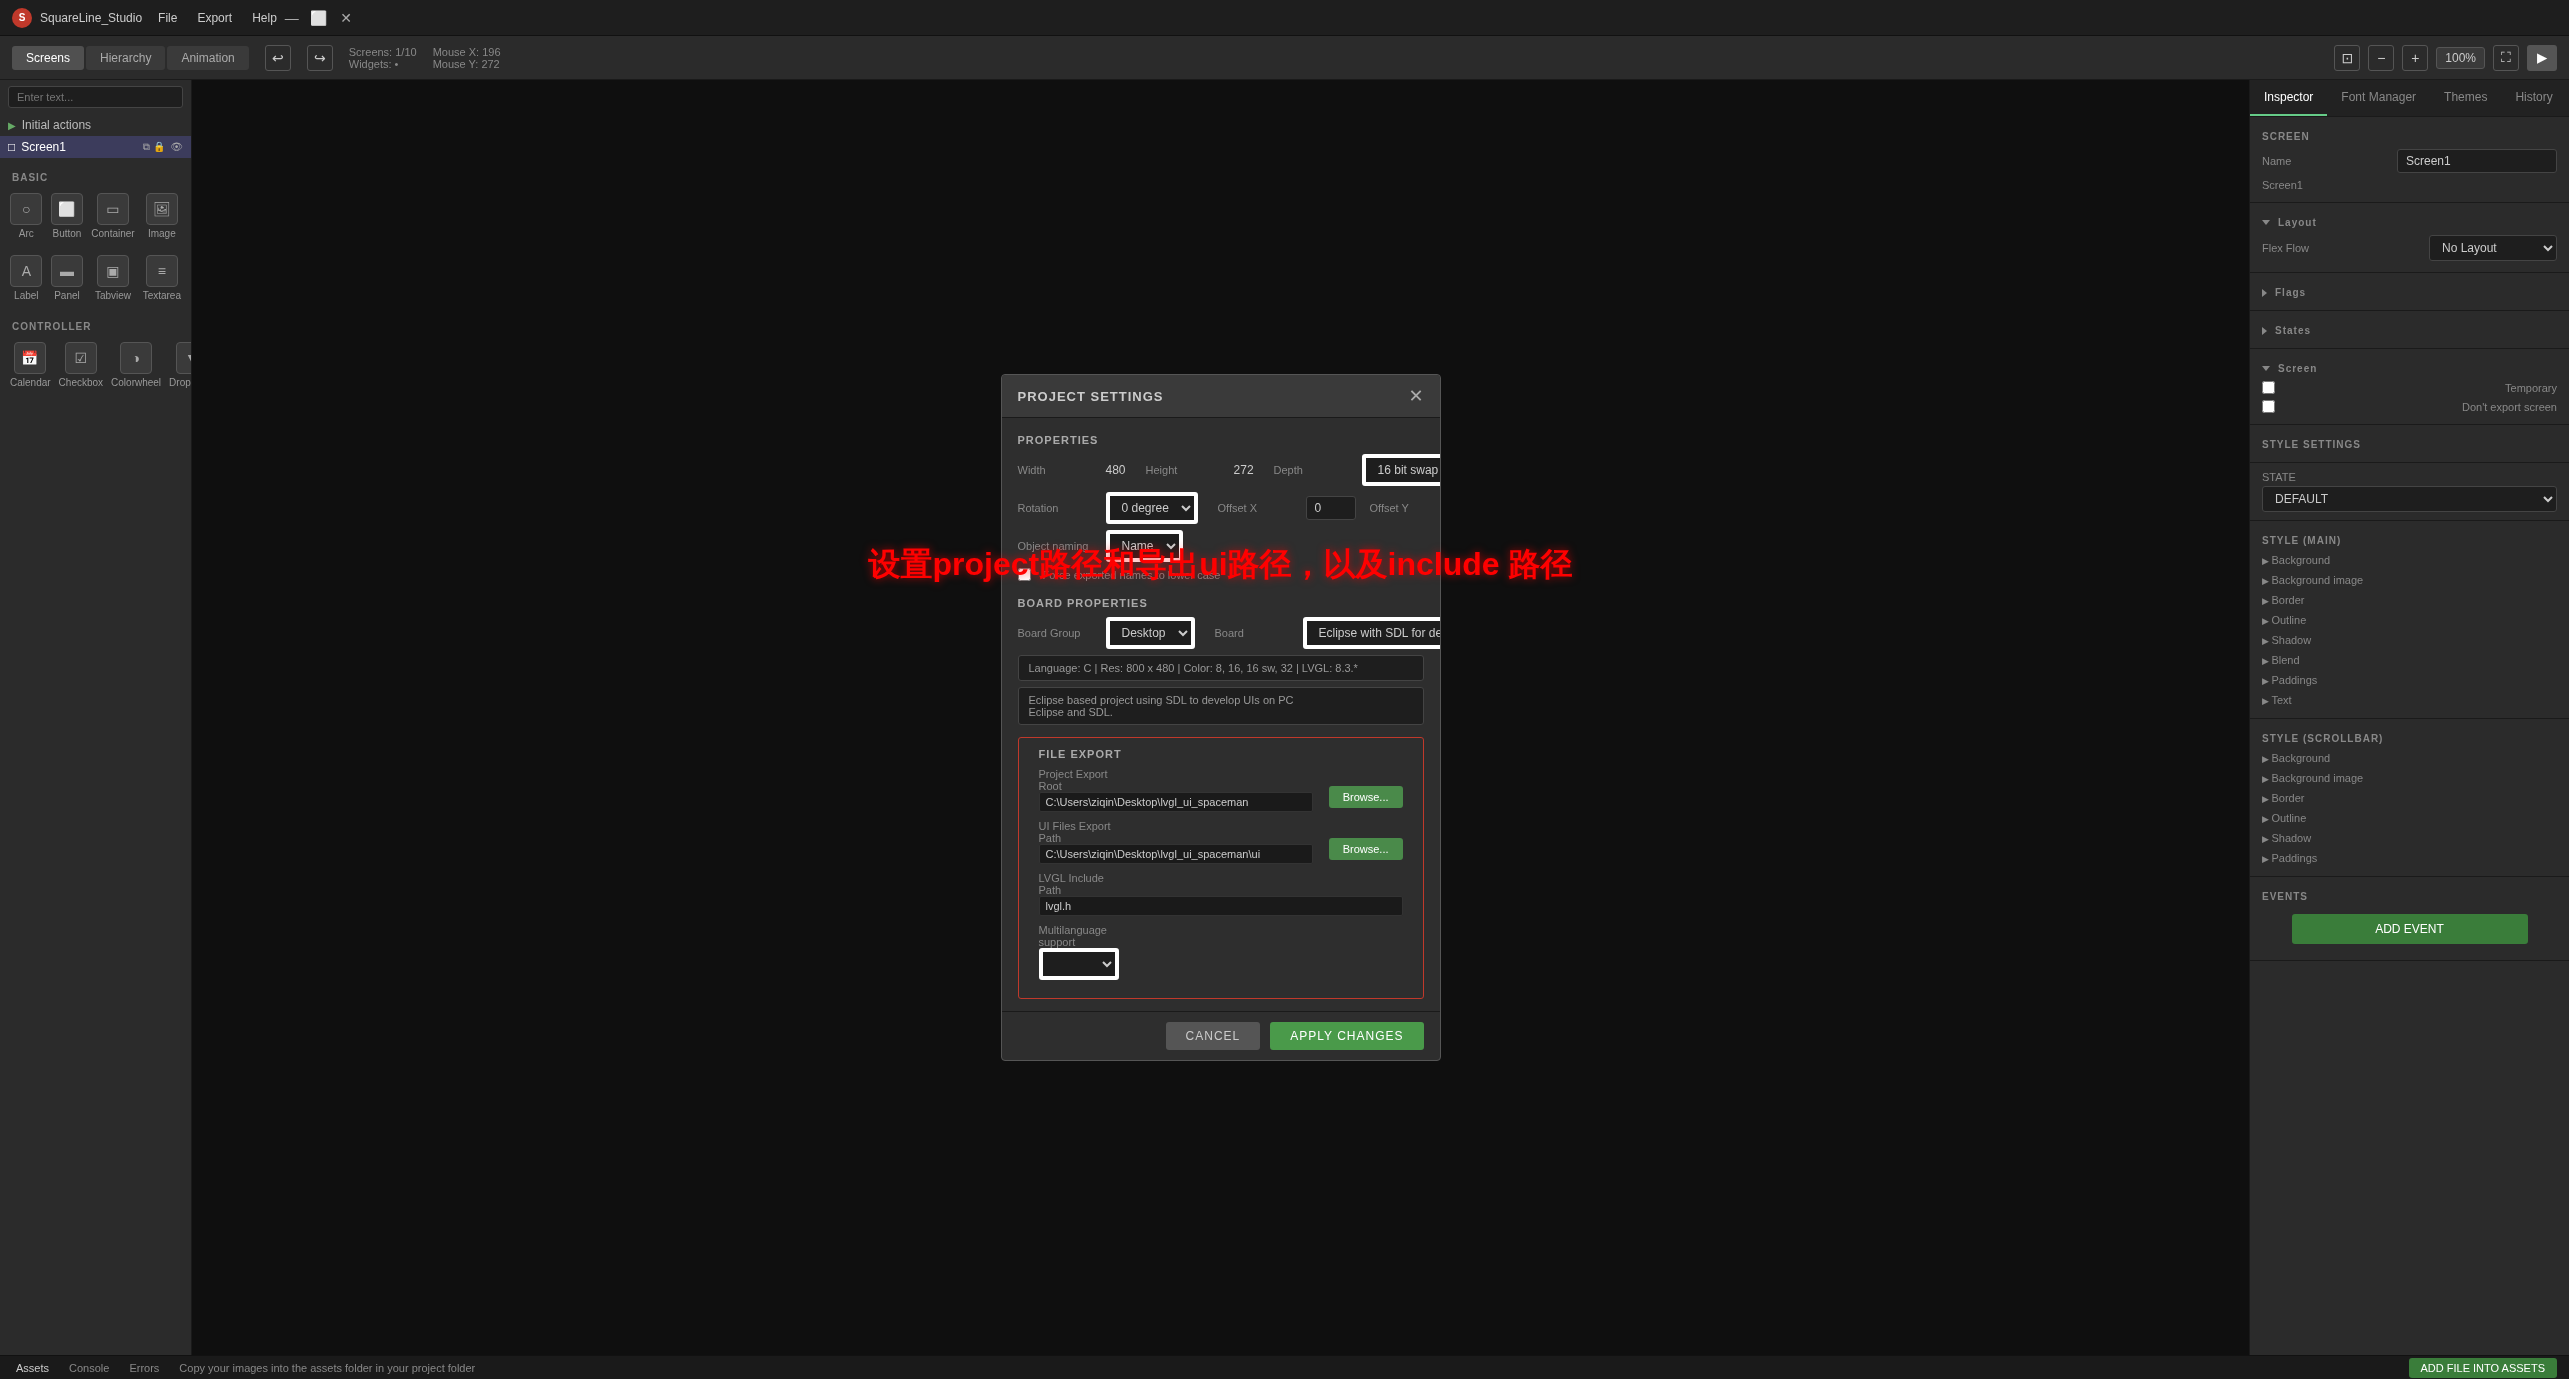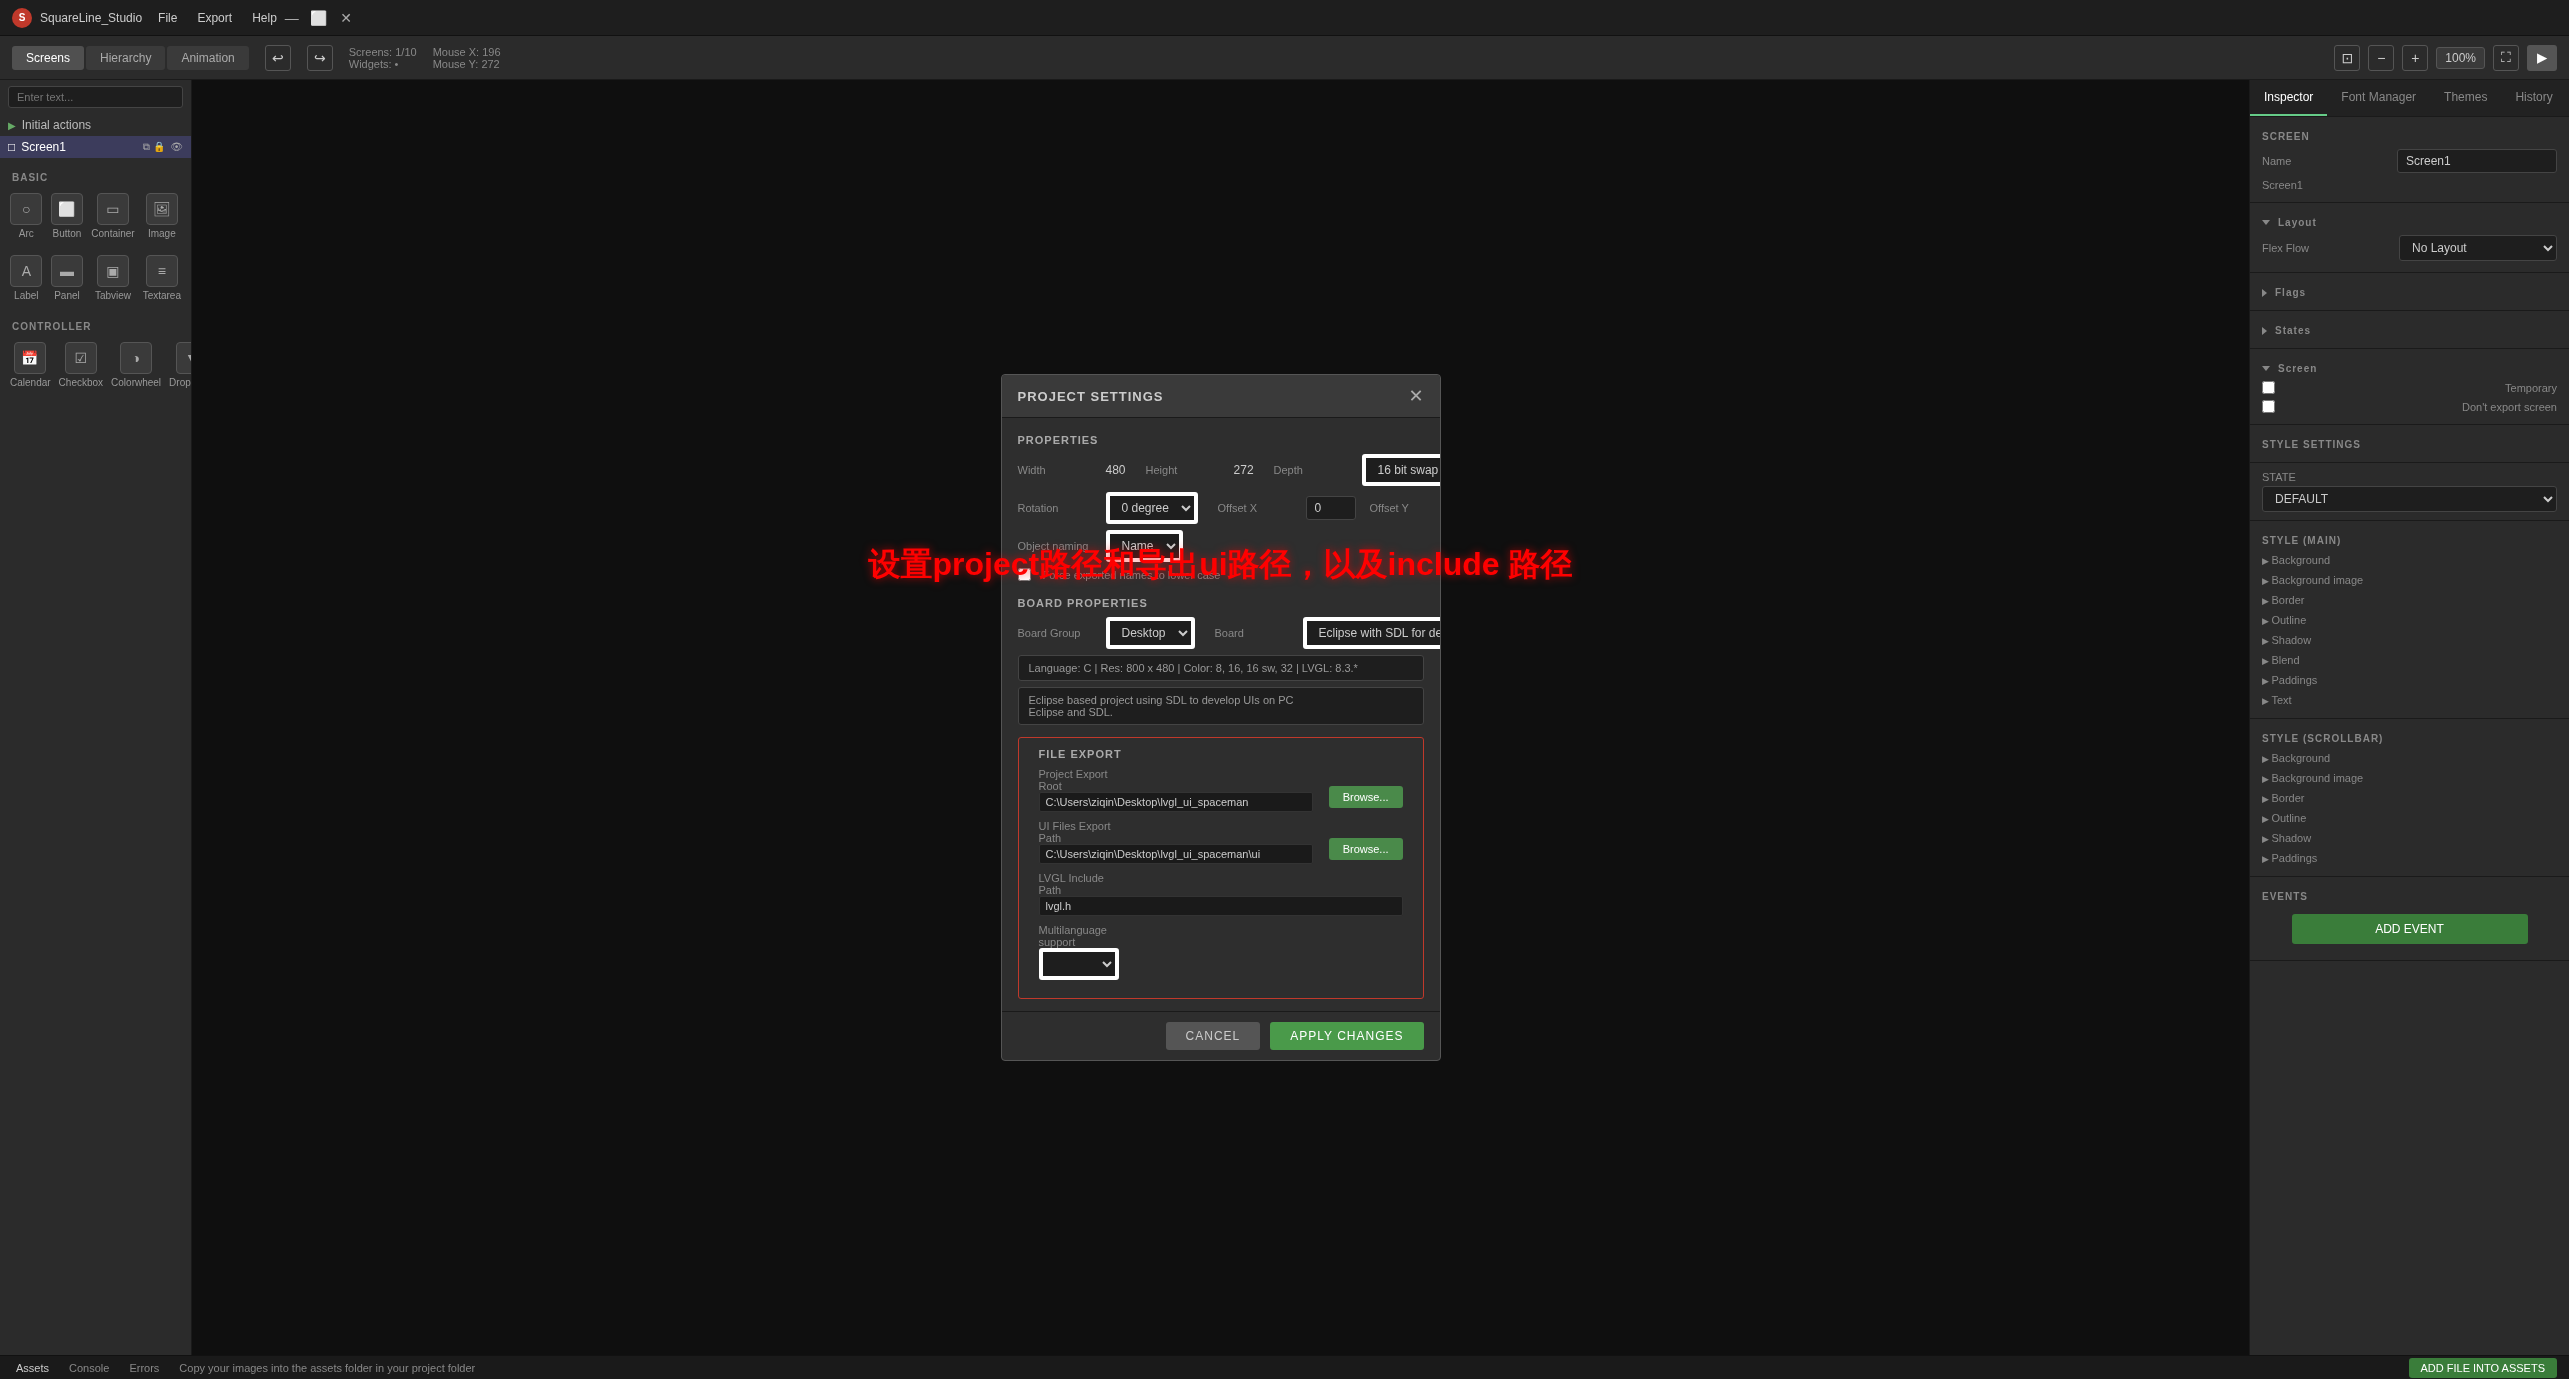--- a/index.html
+++ b/index.html
@@ -362,21 +362,21 @@
       </div>
     </div>
 
     <div class="right-section">
       <div class="right-section-title">
         <span class="tri-down"></span>
         <span>Layout</span>
       </div>
       <div class="prop-row">
         <span class="prop-key">Flex Flow</span>
-        <select class="right-select" style="width:158px;">
+        <select class="right-select" style="width:128px;">
           <option>No Layout</option>
         </select>
       </div>
     </div>
 
     <div class="right-section">
       <div class="right-section-title">
         <span class="tri-right"></span>
         <span>Flags</span>
       </div>

